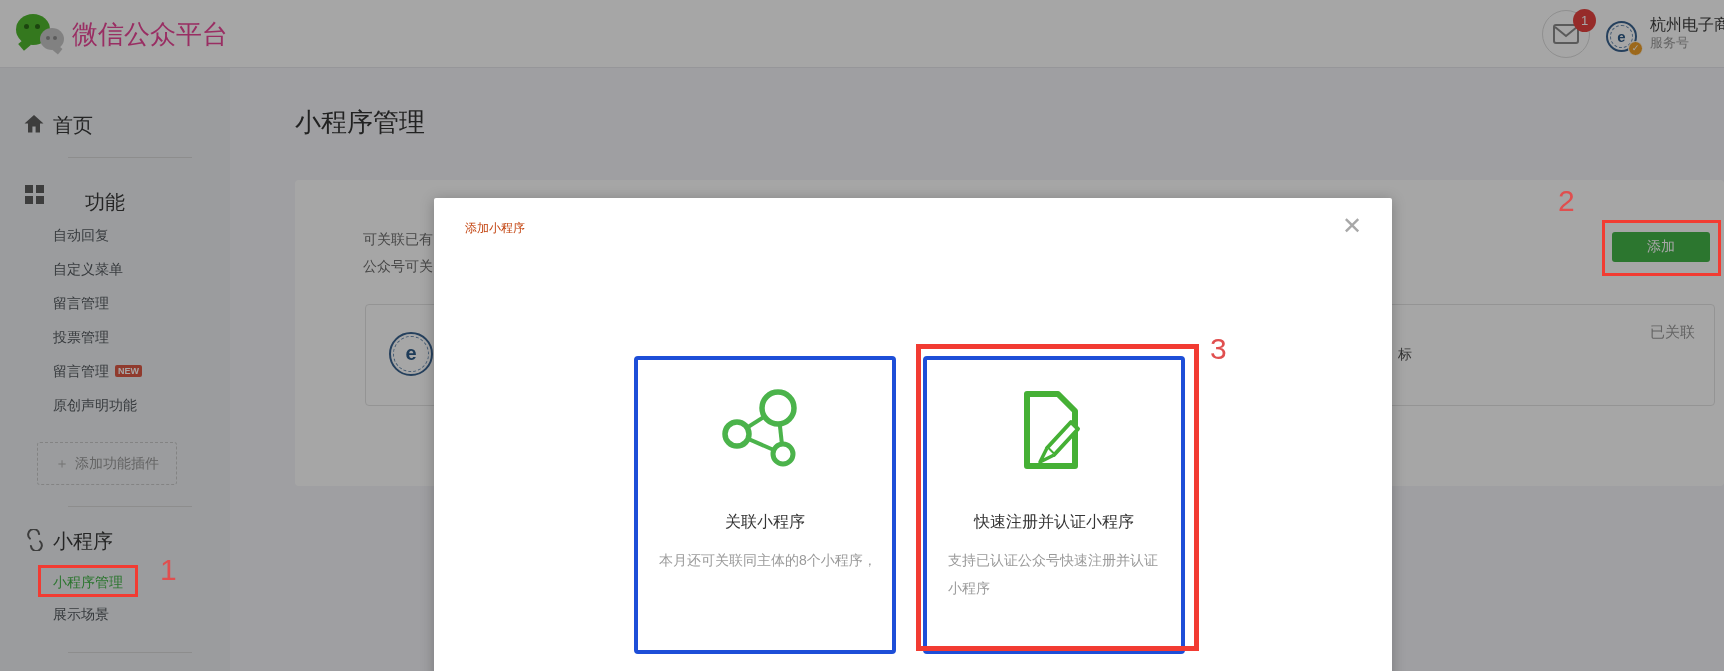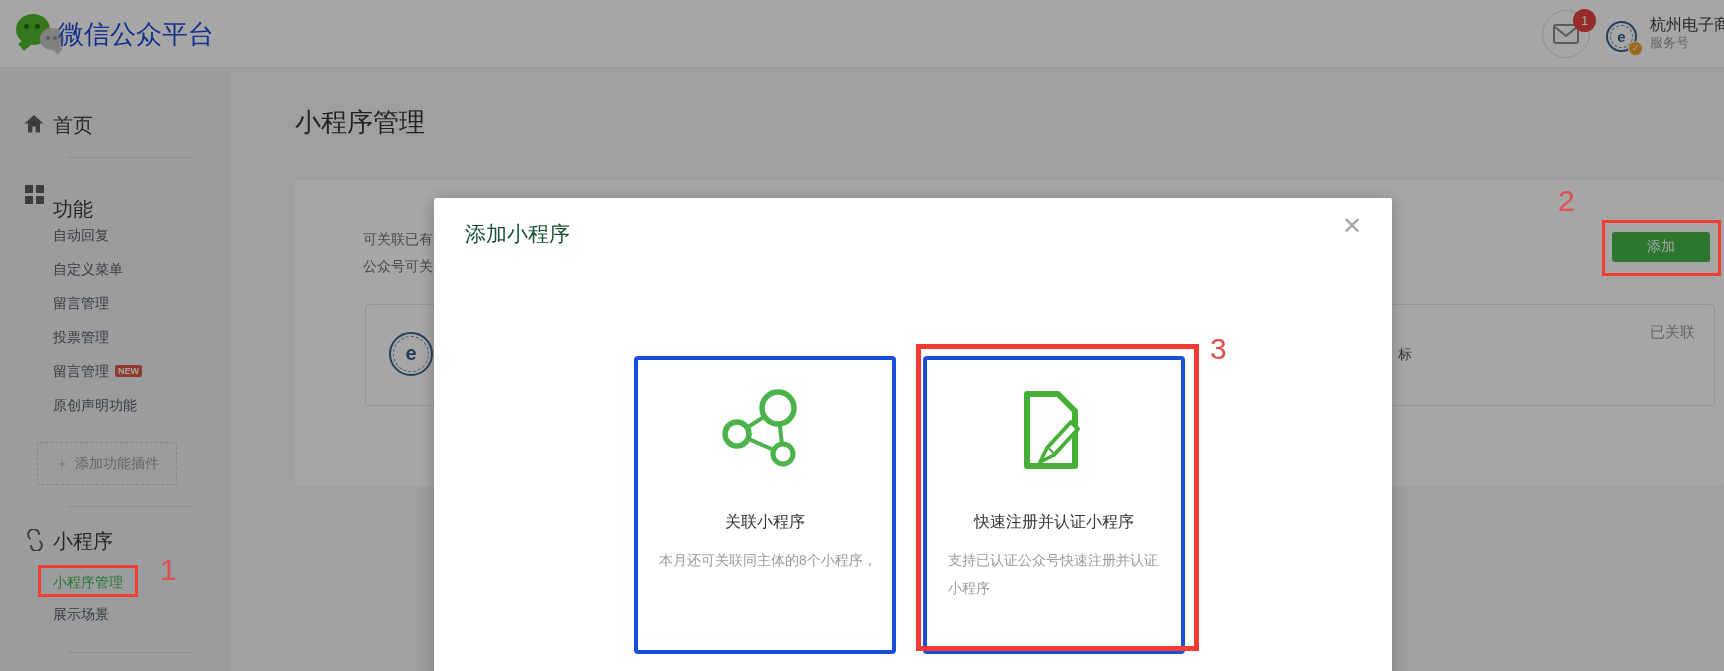--- a/index.html
+++ b/index.html
@@ -9,21 +9,21 @@
 
   
   .header { position:absolute; left:0; top:0; width:1724px; height:68px; background:#ffffff; border-bottom:1px solid #e7e7eb; z-index:1; }
   .wx-logo { position:absolute; left:16px; top:10px; width:56px; height:48px; }
   .bubble-green { position:absolute; left:0; top:4px; width:34px; height:31px; background:#50b92f; border-radius:50%; }
   .bubble-green::after { content:""; position:absolute; left:4px; bottom:-4px; width:9px; height:9px; background:#50b92f; transform:rotate(50deg); }
   .eye-g { position:absolute; width:5px; height:5px; border-radius:50%; background:#2c6b17; top:10px; }
   .bubble-gray { position:absolute; left:24px; top:18px; width:24px; height:22px; background:#c7c7c7; border-radius:50%; }
   .bubble-gray::after { content:""; position:absolute; right:3px; bottom:-3px; width:7px; height:7px; background:#c7c7c7; transform:rotate(40deg); }
   .eye-s { position:absolute; width:4px; height:4px; border-radius:50%; background:#8d8d8d; top:8px; }
-  .header-title { position:absolute; left:58px; top:0; height:68px; line-height:68px; font-size:26px; color:#1d4ed8;text-align:center; }
+  .header-title { position:absolute; left:72px; top:0; height:68px; line-height:68px; font-size:26px; color:#ec4899;text-align:center; }
   .mail-wrap { position:absolute; left:1542px; top:10px; width:48px; height:48px; border:1px solid #dcdcdc; border-radius:50%; }
   .mail-badge { position:absolute; left:1573px; top:9px; width:23px; height:23px; background:#e64340; border-radius:50%; color:#fff; font-size:13px; text-align:center; line-height:23px; }
   .stamp { border-radius:50%; background:#fff; border:2px solid #3a638f; color:#2f5b88; text-align:center; font-weight:bold; position:absolute; }
   .stamp .ring { position:absolute; left:2px; top:2px; right:2px; bottom:2px; border:1px dashed #6d8fb3; border-radius:50%; }
   .avatar { left:1606px; top:21px; width:31px; height:31px; font-size:15px; line-height:27px; }
   .logo-big { left:23px; top:27px; width:44px; height:44px; font-size:20px; line-height:38px; }
   .verify-badge { position:absolute; left:1628px; top:41px; width:15px; height:15px; background:#f0a02a; border:1px solid #fff; border-radius:50%; color:#fff; font-size:9px; line-height:13px; text-align:center; }
   .acct-name { position:absolute; left:1650px; top:15px; font-size:16px; color:#3c3c3c; white-space:nowrap; }
   .acct-type { position:absolute; left:1650px; top:34px; font-size:13px; color:#9a9a9a; }
 
@@ -44,21 +44,21 @@
   .panel { position:absolute; left:65px; top:112px; width:1429px; height:306px; background:#fff; border-radius:4px; }
   .intro { position:absolute; left:68px; top:46px; font-size:14px; color:#6e6e6e; line-height:27px; }
   .row-card { position:absolute; left:70px; top:124px; width:1350px; height:102px; border:1px solid #e4e4e4; border-radius:4px; background:#fff; }
   .row-frag { position:absolute; left:1032px; top:41px; font-size:14px; color:#4f4f4f; }
   .row-status { position:absolute; right:19px; top:18px; font-size:15px; color:#9a9a9a; }
   .add-btn { position:absolute; left:1317px; top:52px; width:98px; height:30px; background:#44b549; border:none; border-radius:3px; color:#fff; font-size:14px; cursor:pointer; }
 
   
   .overlay { position:absolute; left:0; top:0; width:1724px; height:671px; background:rgba(0,0,0,0.35); z-index:50; }
   .modal { position:absolute; left:434px; top:198px; width:958px; height:520px; background:#fff; border-radius:2px; box-shadow:0 2px 14px rgba(0,0,0,0.25); z-index:100; }
-  .modal-title { position:absolute; left:31px; top:22px; font-size:21px; color:#14532d; }
+  .modal-title { position:absolute; left:31px; top:22px; font-size:12px; color:#c2410c; }
   .modal-close { position:absolute; right:30px; top:16px; font-size:24px; color:#a8a8a8; cursor:pointer; line-height:1; }
   .choice-card { position:absolute; top:158px; width:262px; height:298px; border:4px solid #1d4ed8; border-radius:4px; background:#fff; cursor:pointer; }
   .cc-1 { left:200px; } .cc-2 { left:489px; }
   .cc-icon { position:absolute; left:0; top:26px; width:100%; text-align:center; }
   .cc-title { position:absolute; left:0; top:152px; width:100%; text-align:center; font-size:16px; color:#353535; }
   .cc-desc { position:absolute; left:21px; top:186px; font-size:14px; color:#9a9a9a; line-height:28px; white-space:nowrap; }
 
   
   .anno { position:absolute; z-index:200; }
   .anno-box { border:3px solid #f23b32; }
@@ -107,21 +107,21 @@
     <div class="side-head" style="top:44px;">首页</div>
 
     <div class="divider" style="top:89px;"></div>
 
     <svg class="side-icon" style="top:114px;" viewBox="0 0 24 24">
       <rect x="3" y="3" width="8" height="8" fill="#5f5f5f"></rect>
         <rect x="14" y="3" width="8" height="8" fill="#5f5f5f"></rect>
       <rect x="3" y="14" width="8" height="8" fill="#5f5f5f"></rect>
         <rect x="14" y="14" width="8" height="8" fill="#5f5f5f"></rect>
     </svg>
-    <div class="side-head" style="top:128px;">功能</div>
+    <div class="side-head" style="top:121px;margin-left:32px;">功能</div>
 
     <div class="side-item" style="top:159px;">自动回复</div>
     <div class="side-item" style="top:193px;">自定义菜单</div>
     <div class="side-item" style="top:227px;">留言管理</div>
     <div class="side-item" style="top:261px;">投票管理</div>
     <div class="side-item" style="top:295px;">
       <span>留言管理</span><span class="new-badge">NEW</span>
     </div>
     <div class="side-item" style="top:329px;">原创声明功能</div>
 

